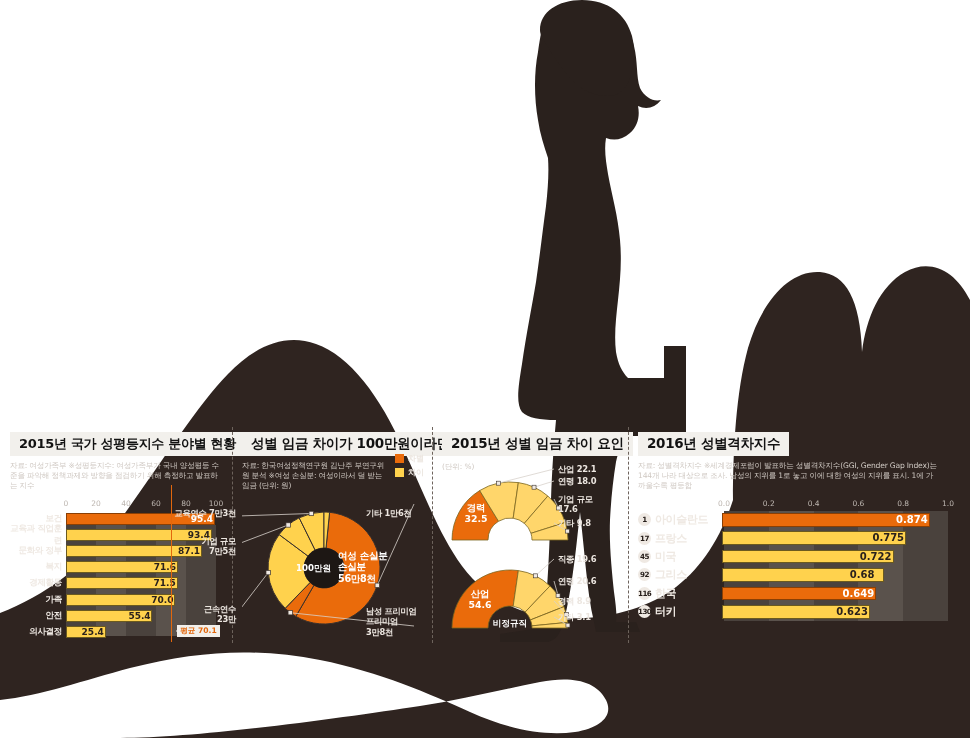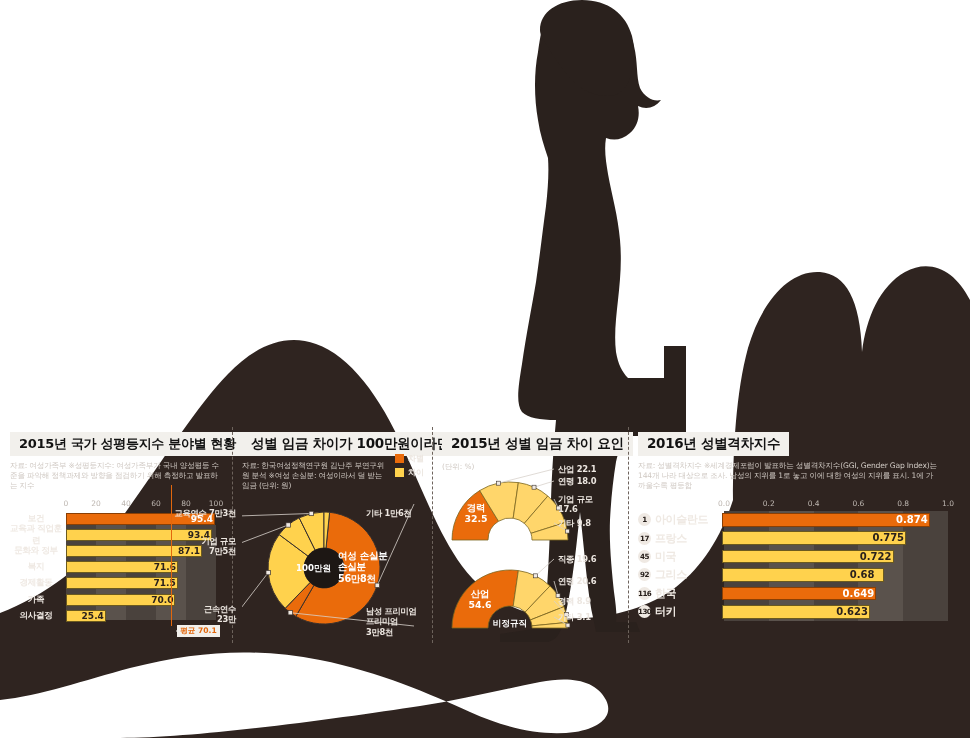--- a/index.html
+++ b/index.html
@@ -30,21 +30,21 @@
 
   
   .axis1{position:relative;height:12px;margin-left:56px;margin-right:6px;}
   .axis1 .tk{position:absolute;top:0;font-size:7.5px;color:#bdb6b0;
              transform:translateX(-50%);}
   .bands{position:absolute;left:56px;right:6px;top:26px;bottom:4px;}
   .band{position:absolute;top:0;bottom:0;background:#4a423d;}
   .band.lt{background:#5a524c;}
   .rows1{position:relative;margin-top:0;}
   .row1{display:flex;align-items:center;height:16.2px;}
-  .rlab{width:52px;text-align:center;color:#efe9e3;font-size:8.6px;
+  .rlab{width:52px;text-align:right;color:#efe9e3;font-size:8.6px;
         font-weight:bold;letter-spacing:-.4px;padding-right:4px;}
   .rbarwrap{position:relative;flex:1;height:12px;}
   .rbar{position:absolute;left:0;top:0;height:12px;background:#ffd24d;
         border:1px solid #6b5a1f;box-sizing:border-box;}
   .rbar.hi{background:#ea6b0b;border-color:#8a3f04;}
   .rval{position:absolute;top:0;height:17px;line-height:12px;
         font-size:9px;font-weight:bold;color:#2a211c;}
   .rbar.hi + .rval{color:#ffffff;}
   .avgline{position:absolute;top:-14px;bottom:-2px;width:1px;background:#e2670d;}
   .avgtag{position:absolute;background:#f2f0ec;color:#e2670d;font-size:7.6px;
@@ -204,20 +204,27 @@
             <div class="rbarwrap">
               <div class="rbar" style="width: 71.5%;"></div>
               <div class="rval" style="left: calc(71.5% - 24px);">71.5</div>
             </div>
           </div>
           <div class="row1">
             <div class="rlab">가족</div>
             <div class="rbarwrap">
               <div class="rbar" style="width: 70%;"></div>
               <div class="rval" style="left: calc(70% - 24px);">70.0</div>
+            </div>
+          </div>
+          <div class="row1">
+            <div class="rlab">안전</div>
+            <div class="rbarwrap">
+              <div class="rbar" style="width: 55.4%;"></div>
+              <div class="rval" style="left: calc(55.4% - 24px);">55.4</div>
             </div>
           </div>
           <div class="row1">
             <div class="rlab">의사결정</div>
             <div class="rbarwrap">
               <div class="rbar" style="width: 25.4%;"></div>
               <div class="rval" style="left: calc(25.4% - 24px);">25.4</div>
             </div>
           </div>
         </div>

